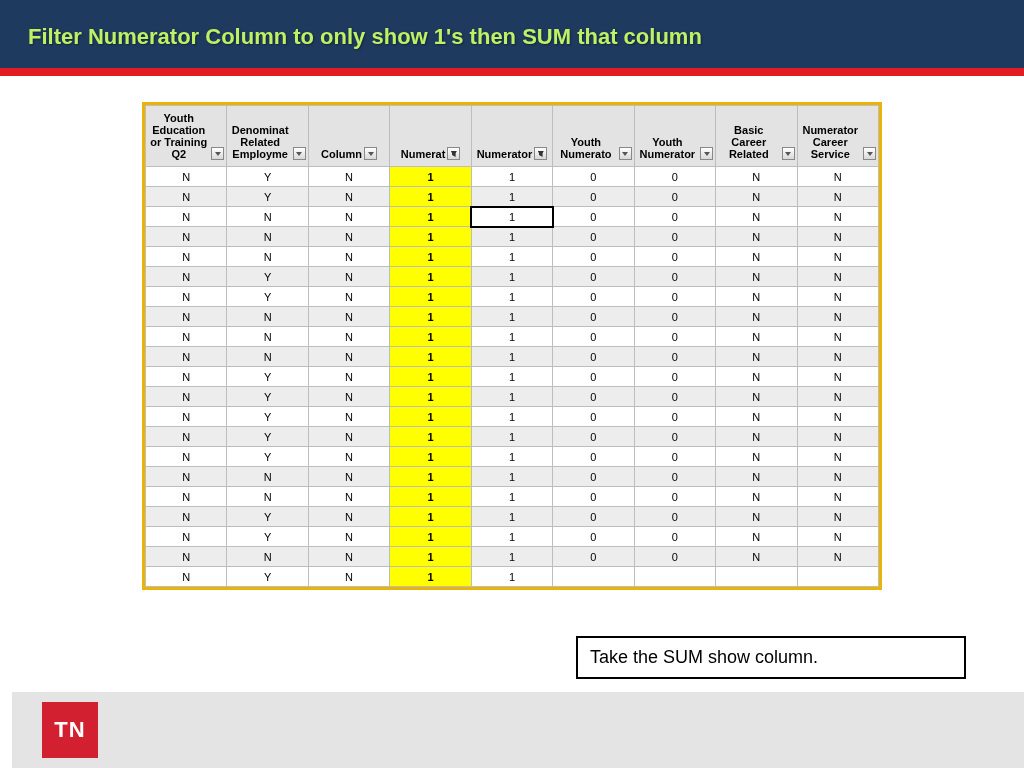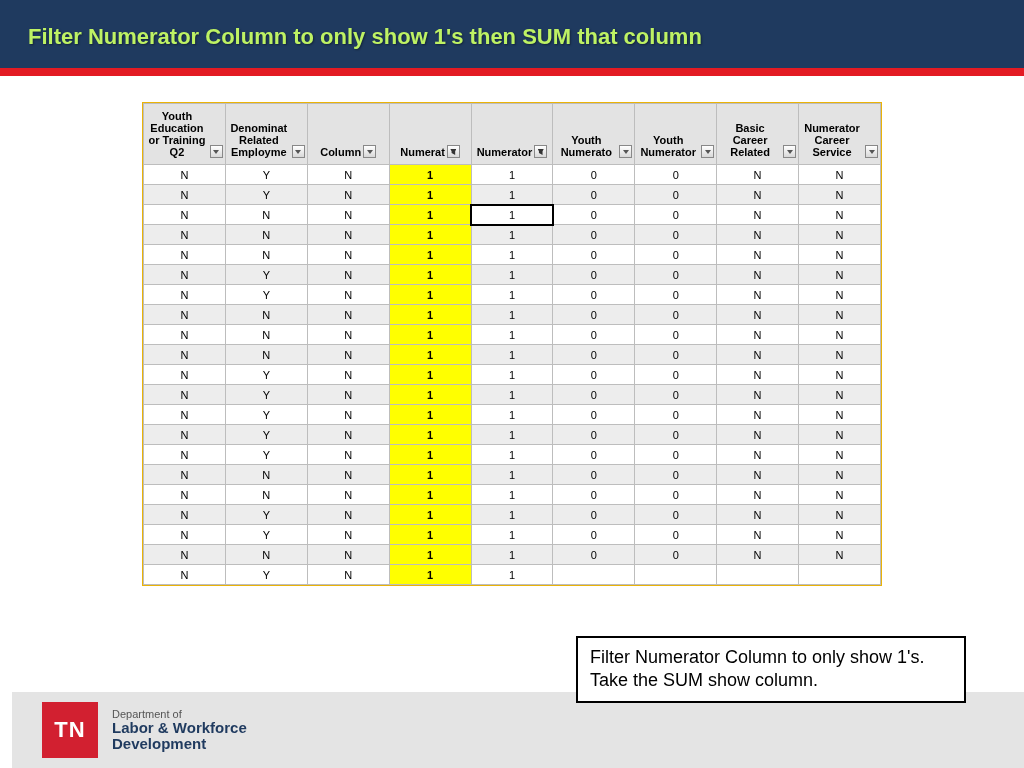--- a/index.html
+++ b/index.html
@@ -1,21 +1,21 @@
 <!DOCTYPE html>
 <html><head>
 <meta charset="utf-8">
 <style>
   * { box-sizing: border-box; margin: 0; padding: 0; }
   html, body { width: 1024px; height: 768px; font-family: Arial, Helvetica, sans-serif; background: #fff; overflow: hidden; }
   .header-band { background: #1f3a5f; padding: 24px 28px 18px 28px; }
   .header-title { color: #bef264; font-size: 22px; font-weight: bold; text-shadow: 1px 1px 2px rgba(0,0,0,.4); }
   .red-bar { height: 8px; background: #e31b23; }
   .content { position: relative; padding: 26px 0 0 0; }
-  .table-wrap { width: 740px; margin: 0 auto; border: 1px solid #eab308; }
+  .table-wrap { width: 740px; margin: 0 auto; border: 3px solid #eab308; }
   table { border-collapse: collapse; width: 100%; table-layout: fixed; }
   th, td { border: 1px solid #bdbdbd; font-size: 11px; text-align: center; overflow: hidden; }
   th { background: #e3e3e3; padding: 6px 2px; font-weight: bold; vertical-align: bottom; height: 48px; }
   td { padding: 3px 2px; height: 20px; }
   tbody tr:nth-child(even) td { background: #ededed; }
   tbody tr:nth-child(odd) td { background: #fff; }
   tbody tr td.hl { background: #ffff00 !important; font-weight: bold; }
   tbody tr:nth-child(3) td.sel { outline: 2px solid #000; outline-offset: -1px; position: relative; z-index: 2; }
   .th-inner { display: flex; align-items: flex-end; justify-content: center; height: 100%; gap: 2px; }
   .th-label { line-height: 1.1; }
@@ -328,25 +328,19 @@
             <td></td>
             <td></td>
             <td></td>
             <td></td>
           </tr>
         </tbody>
     </table>
   </div>
 
   <div class="callout">
-    <div>Filter Numerator Column to only show 1's.</div>
     <div>Take the SUM show column.</div>
   </div>
 </div>
 
 <div class="footer">
   <div class="tn-badge">TN</div>
-  <div class="dept">
-    <div class="d1">Department of</div>
-    <div class="d2">Labor &amp; Workforce</div>
-    <div class="d2">Development</div>
-  </div>
 </div>
 
 </body></html>

